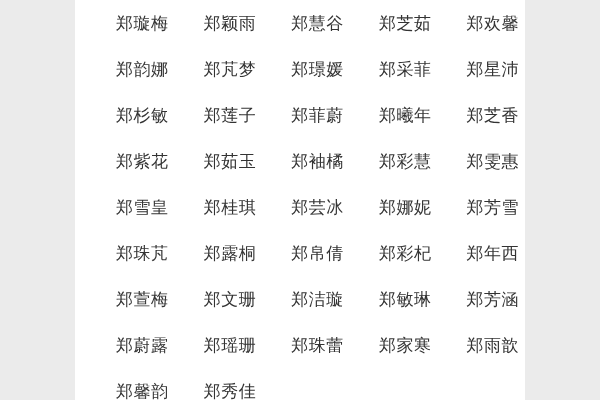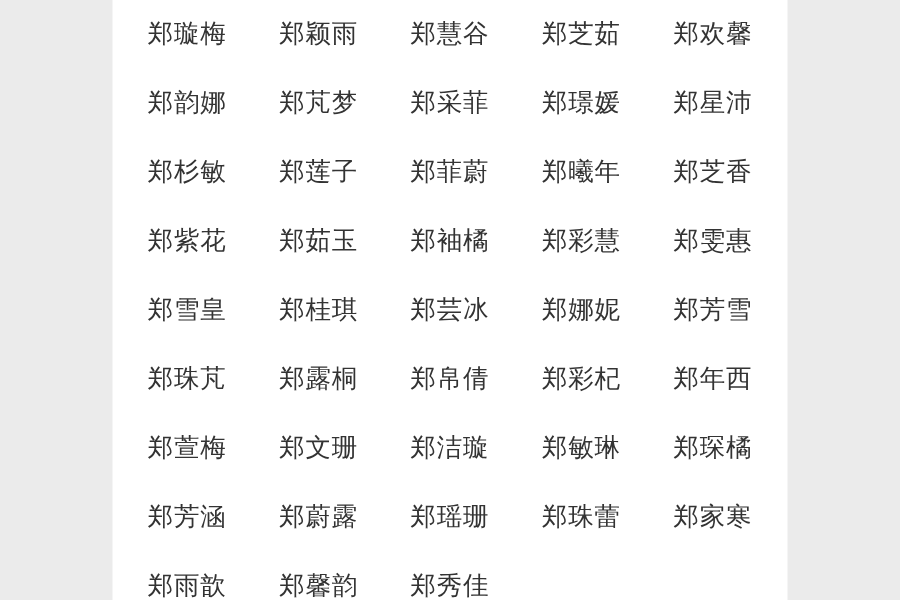--- a/index.html
+++ b/index.html
@@ -33,21 +33,21 @@
   #name-grid {
     display: grid;
     grid-template-columns: repeat(5, 1fr);
     width: 100%;
     box-sizing: border-box;
     padding: 0 6px;
   }
   .name-cell {
     height: 46px;
     line-height: 46px;
-    text-align: center;
+    text-align: right;
     font-size: 17px;
     color: #333333;
     letter-spacing: 0.5px;
     white-space: nowrap;
     font-family: "DejaVu Sans", "Liberation Sans", sans-serif;
     font-weight: 500;
   }
   
   .gutter {
     position: absolute;
@@ -68,22 +68,22 @@
 
   <div id="name-card">
     <div id="name-grid">
         <div class="name-cell">郑璇梅</div>
         <div class="name-cell">郑颖雨</div>
         <div class="name-cell">郑慧谷</div>
         <div class="name-cell">郑芝茹</div>
         <div class="name-cell">郑欢馨</div>
         <div class="name-cell">郑韵娜</div>
         <div class="name-cell">郑芃梦</div>
+        <div class="name-cell">郑璟媛</div>
         <div class="name-cell">郑采菲</div>
-        <div class="name-cell">郑璟媛</div>
         <div class="name-cell">郑星沛</div>
         <div class="name-cell">郑杉敏</div>
         <div class="name-cell">郑莲子</div>
         <div class="name-cell">郑菲蔚</div>
         <div class="name-cell">郑曦年</div>
         <div class="name-cell">郑芝香</div>
         <div class="name-cell">郑紫花</div>
         <div class="name-cell">郑茹玉</div>
         <div class="name-cell">郑袖橘</div>
         <div class="name-cell">郑彩慧</div>
@@ -95,21 +95,20 @@
         <div class="name-cell">郑芳雪</div>
         <div class="name-cell">郑珠芃</div>
         <div class="name-cell">郑露桐</div>
         <div class="name-cell">郑帛倩</div>
         <div class="name-cell">郑彩杞</div>
         <div class="name-cell">郑年西</div>
         <div class="name-cell">郑萱梅</div>
         <div class="name-cell">郑文珊</div>
         <div class="name-cell">郑洁璇</div>
         <div class="name-cell">郑敏琳</div>
-        <div class="name-cell">郑琛橘</div>
         <div class="name-cell">郑芳涵</div>
         <div class="name-cell">郑蔚露</div>
         <div class="name-cell">郑瑶珊</div>
         <div class="name-cell">郑珠蕾</div>
         <div class="name-cell">郑家寒</div>
         <div class="name-cell">郑雨歆</div>
         <div class="name-cell">郑馨韵</div>
         <div class="name-cell">郑秀佳</div>
       </div>
   </div>

